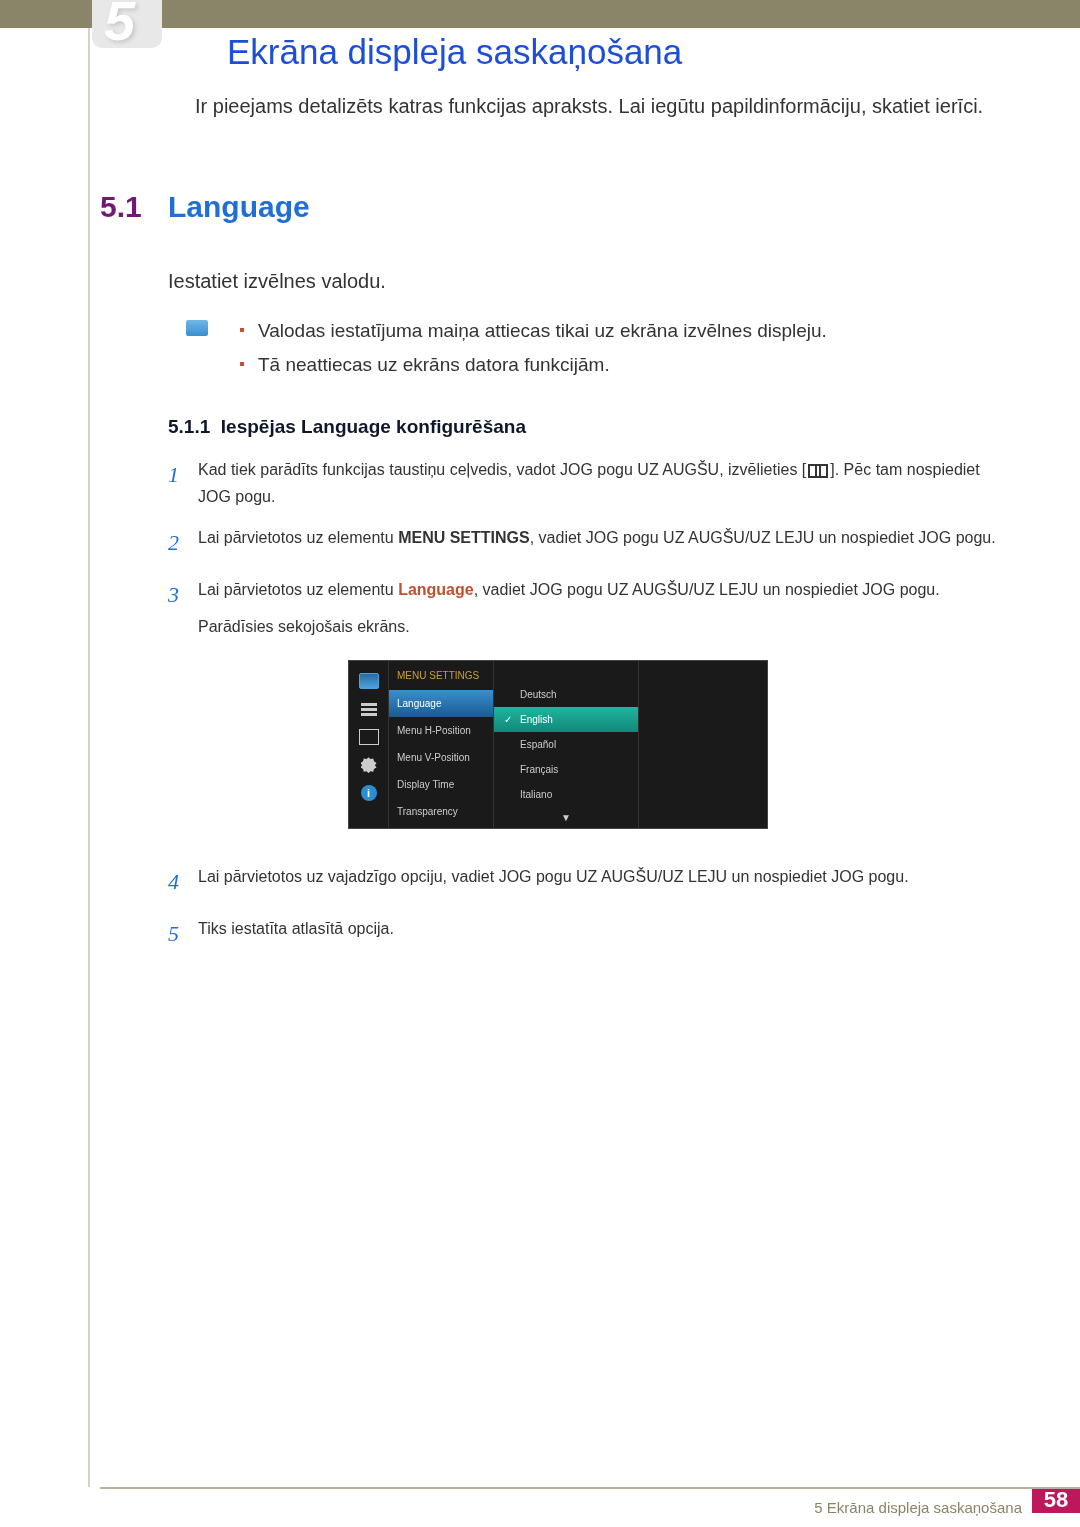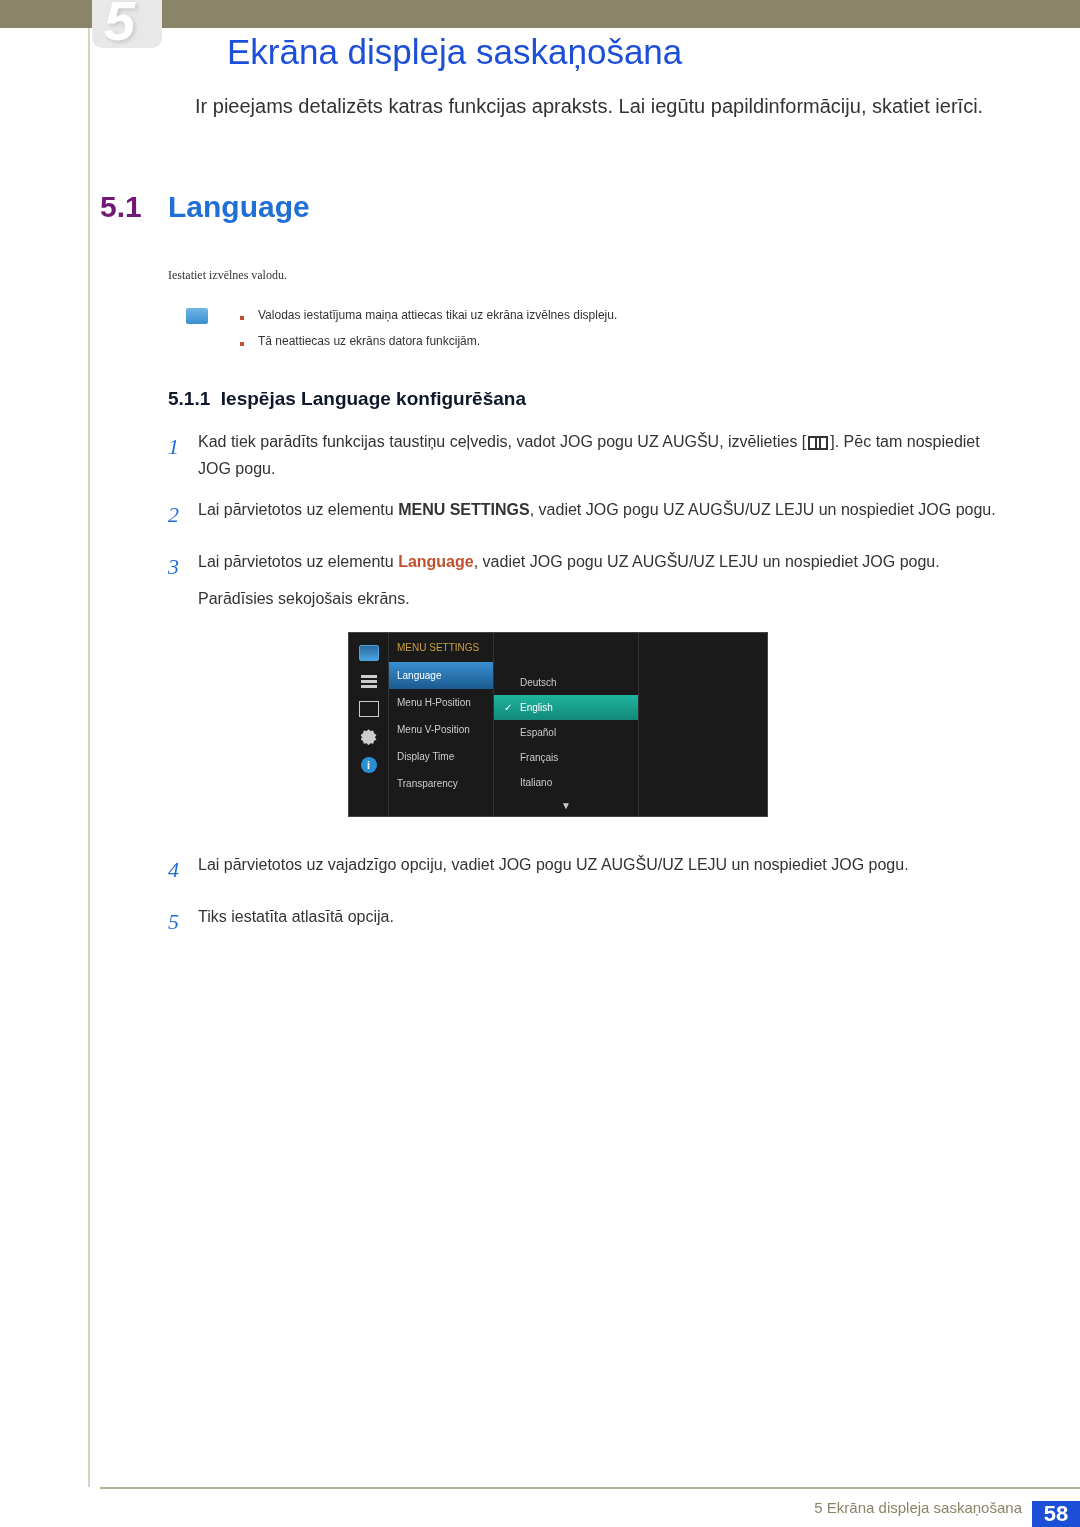--- a/index.html
+++ b/index.html
@@ -68,23 +68,22 @@
     vertical-align: top;
   }
   .sec-title {
     font-size: 30px;
     color: #1f6fd6;
     font-weight: bold;
   }
   .body-text {
     margin-left: 68px;
     margin-top: 42px;
-    font-size: 12px;
+    font-size: 20px;
     line-height: 1.5;
-    font-family: Liberation Serif, serif;
   }
   .note-block {
     margin-left: 68px;
     margin-top: 24px;
     position: relative;
   }
   .note-icon {
     position: absolute;
     left: 18px;
     top: 0;
@@ -94,21 +93,21 @@
     border-radius: 2px;
   }
   .note-list {
     margin-left: 72px;
     list-style: none;
   }
   .note-list li {
     position: relative;
     padding-left: 18px;
     margin-bottom: 12px;
-    font-size: 12px;
+    font-size: 19px;
   }
   .note-list li::before {
     content: "";
     position: absolute;
     left: 0;
     top: 8px;
     width: 4px;
     height: 4px;
     background: #c05030;
   }
@@ -221,21 +220,21 @@
     padding: 5px 8px;
     font-size: 10px;
   }
   .osd-item.selected {
     background: linear-gradient(#3a8fd0, #1a5a90);
     color: #fff;
   }
   .osd-col2 {
     width: 145px;
     border-right: 1px solid #333;
-    padding-top: 37px;
+    padding-top: 21px;
   }
   .osd-opt {
     padding: 4px 0 4px 26px;
     font-size: 10px;
     position: relative;
   }
   .osd-opt.selected {
     background: linear-gradient(#1fb5a0, #12887a);
     color: #fff;
   }
@@ -261,39 +260,39 @@
   }
 
   .footer {
     position: absolute;
     bottom: 0;
     left: 0;
     right: 0;
     height: 40px;
     display: flex;
     justify-content: flex-end;
-    align-items: flex-end;
+    align-items: flex-start;
   }
   .footer-left-line {
     position: absolute;
     left: 100px;
     right: 0;
     top: 0;
     height: 2px;
     background: #b7b19a;
   }
   .footer-text {
     color: #8a8468;
     font-size: 15px;
     align-self: center;
     padding-right: 10px;
   }
   .footer-page {
     width: 48px;
-    background: #1d4ed8;
+    background: #be185d;
     color: #fff;
     font-size: 22px;
     font-weight: bold;
     display: flex;
     align-items: center;
     justify-content: center;
   }
   .left-margin {
     position: absolute;
     left: 88px;

